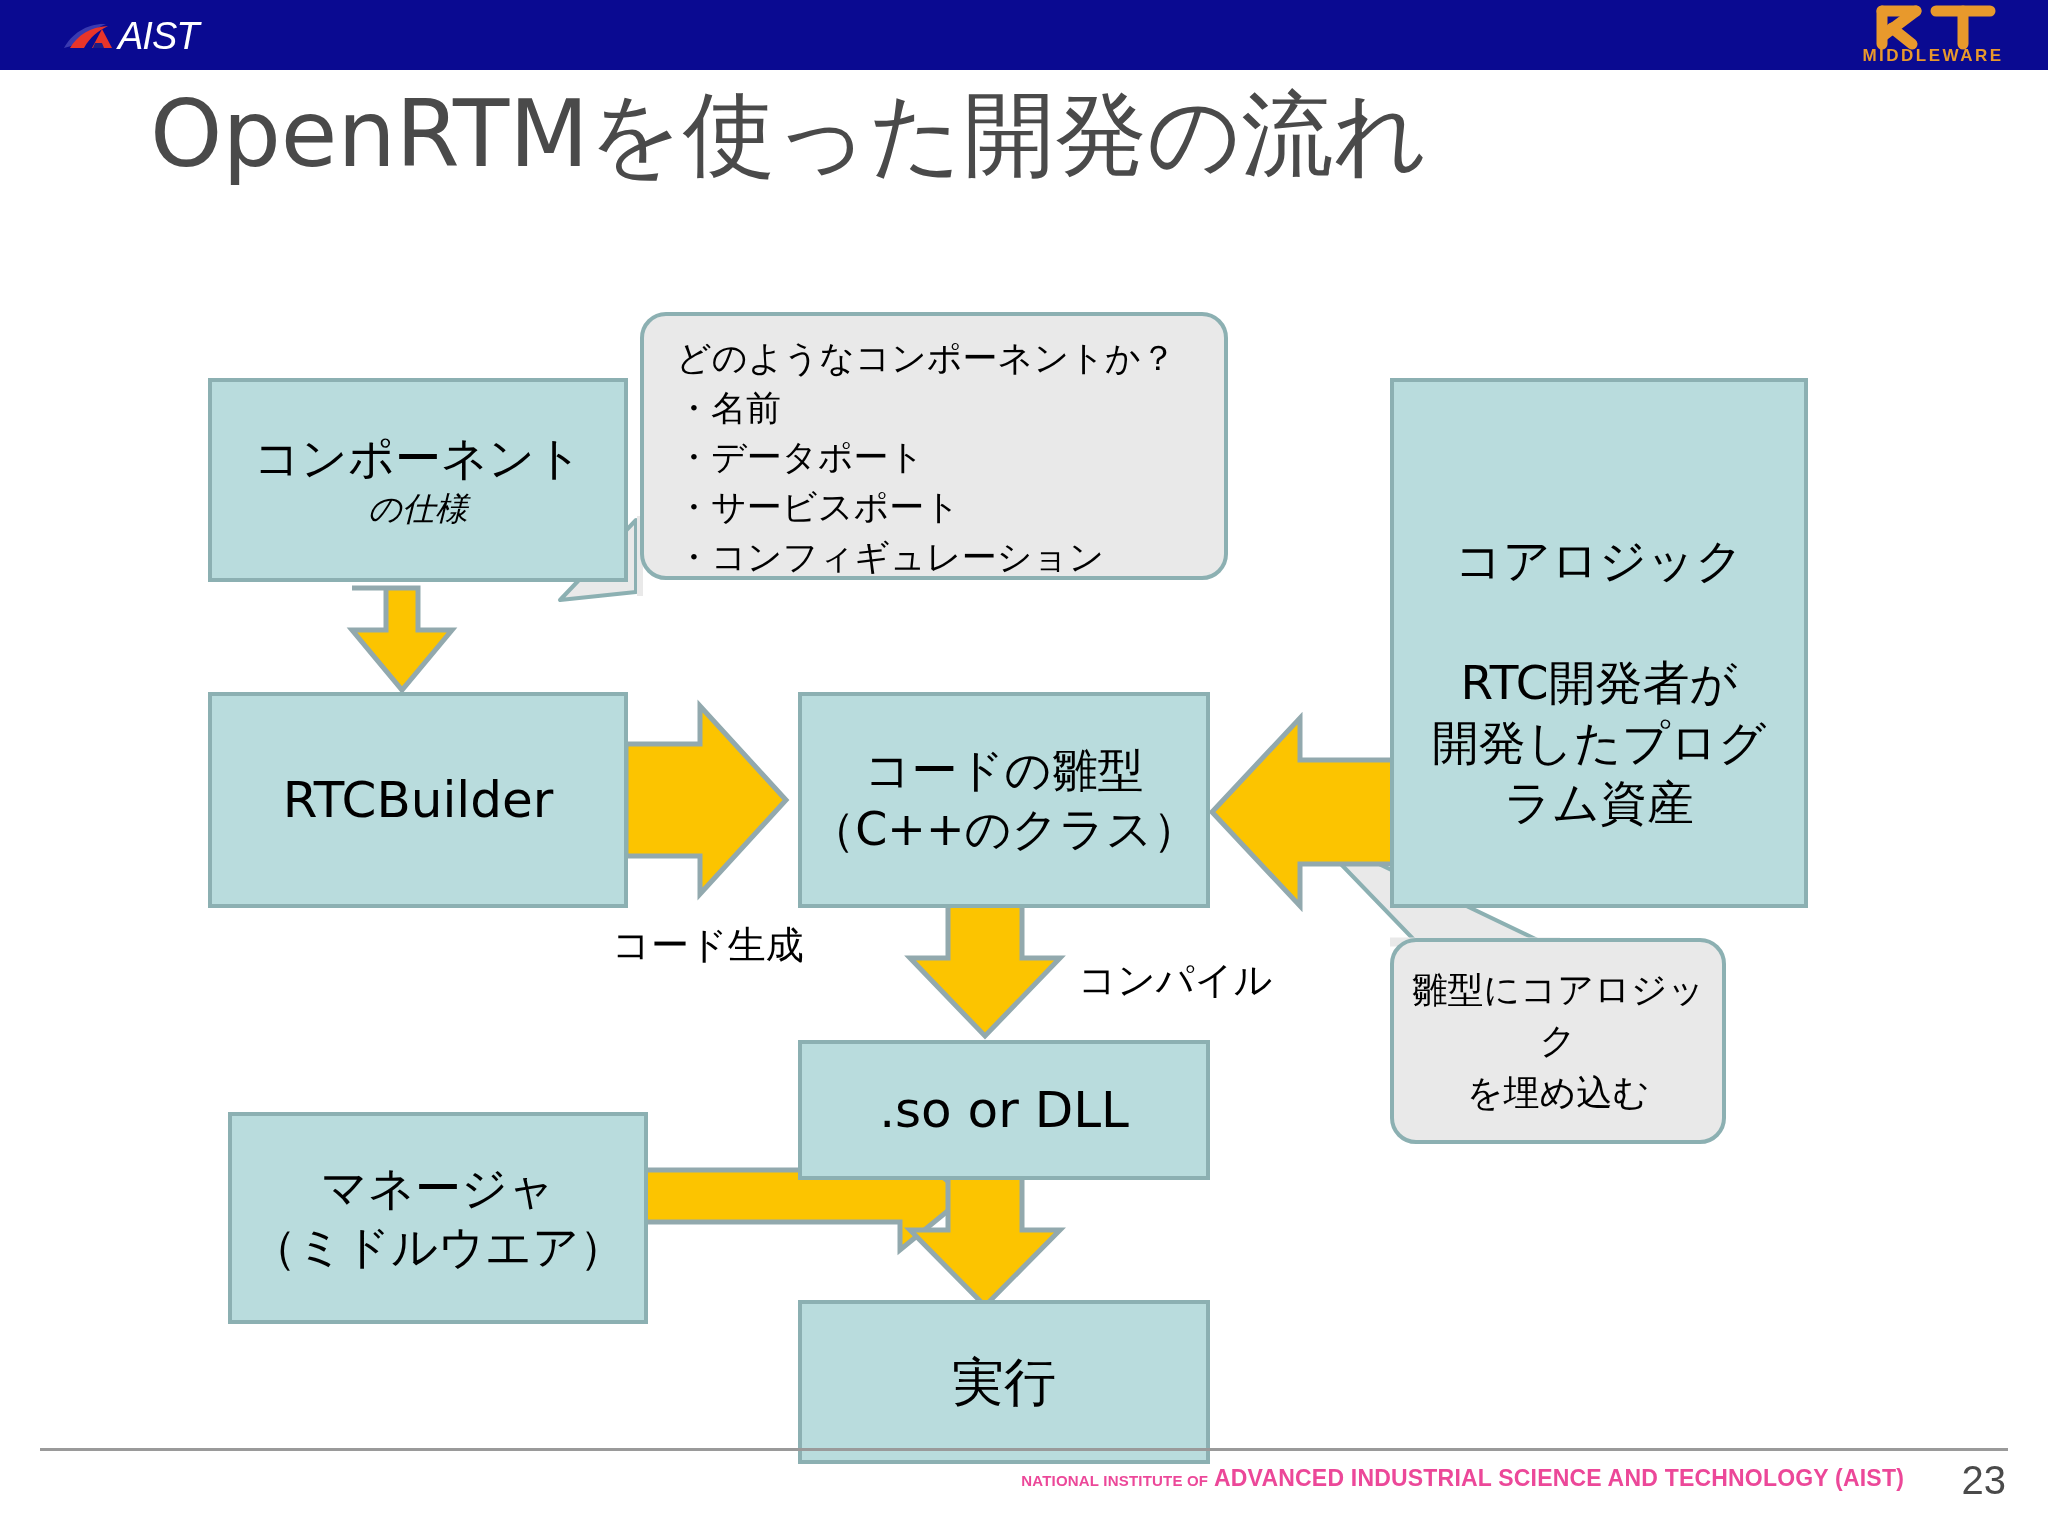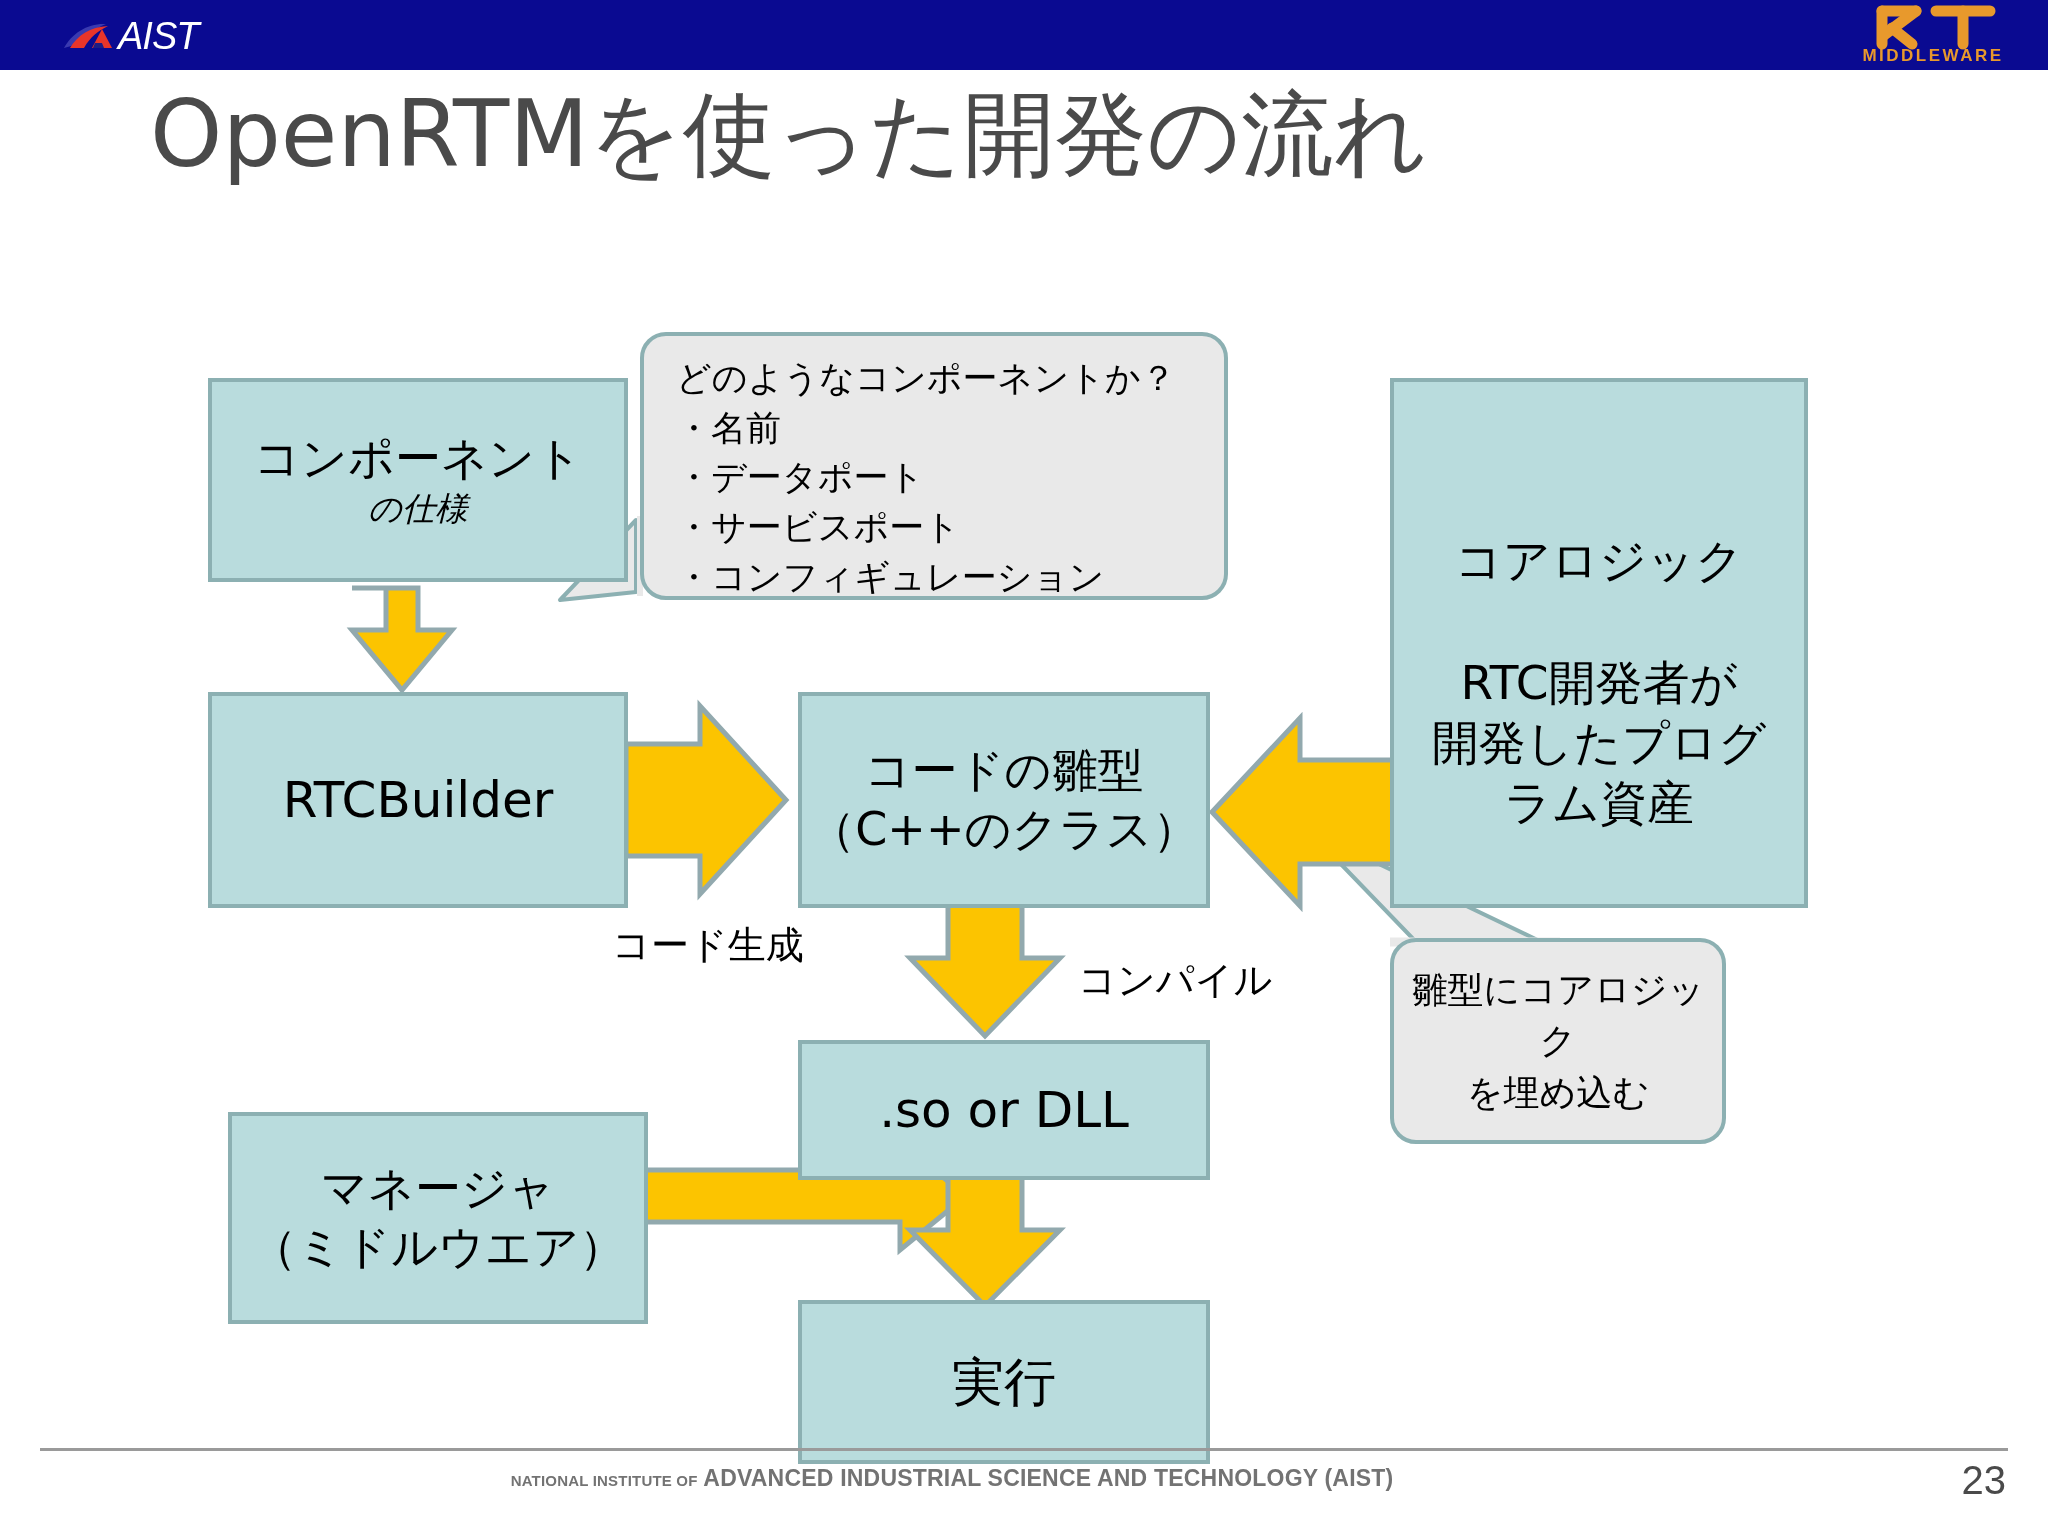--- a/index.html
+++ b/index.html
@@ -115,22 +115,22 @@
     left: 40px;
     top: 1448px;
     width: 1968px;
     height: 3px;
     background: #9a9a9a;
   }
   .footer-text {
     position: absolute;
     left: 0; top: 1465px;
     width: 1904px;
-    text-align: center;
-    color: #737373;
+    text-align: right;
+    color: #ec4899;
     font-size: 23px;
     font-weight: bold;
     font-family: "Liberation Sans", sans-serif;
     letter-spacing: 0.2px;
   }
   .footer-text .small {
     font-size: 15px;
     letter-spacing: 0.2px;
   }
   .page-number {
@@ -236,21 +236,21 @@
 
 <div class="pbox" style="left:228px; top:1112px; width:420px; height:212px; font-size:46px;">
   <span>マネージャ</span>
   <span>（ミドルウエア）</span>
 </div>
 
 <div class="pbox" style="left:798px; top:1300px; width:412px; height:164px; font-size:52px;">
   <span>実行</span>
 </div>
 
-<div class="callout" style="left:640px; top:312px; width:588px; height:268px; padding:18px 0 0 32px; font-size:35px;margin-top:20px;">
+<div class="callout" style="left:640px; top:312px; width:588px; height:268px; padding:18px 0 0 32px; font-size:35px;">
   <div>どのようなコンポーネントか？</div>
   <div>・名前</div>
   <div>・データポート</div>
   <div>・サービスポート</div>
   <div>・コンフィギュレーション</div>
 </div>
 
 <div class="callout" style="left:1390px; top:938px; width:336px; height:206px; display:flex; flex-direction:column; align-items:center; justify-content:center; text-align:center; font-size:36px;">
   <span>雛型にコアロジック</span>
   <span>を埋め込む</span>

